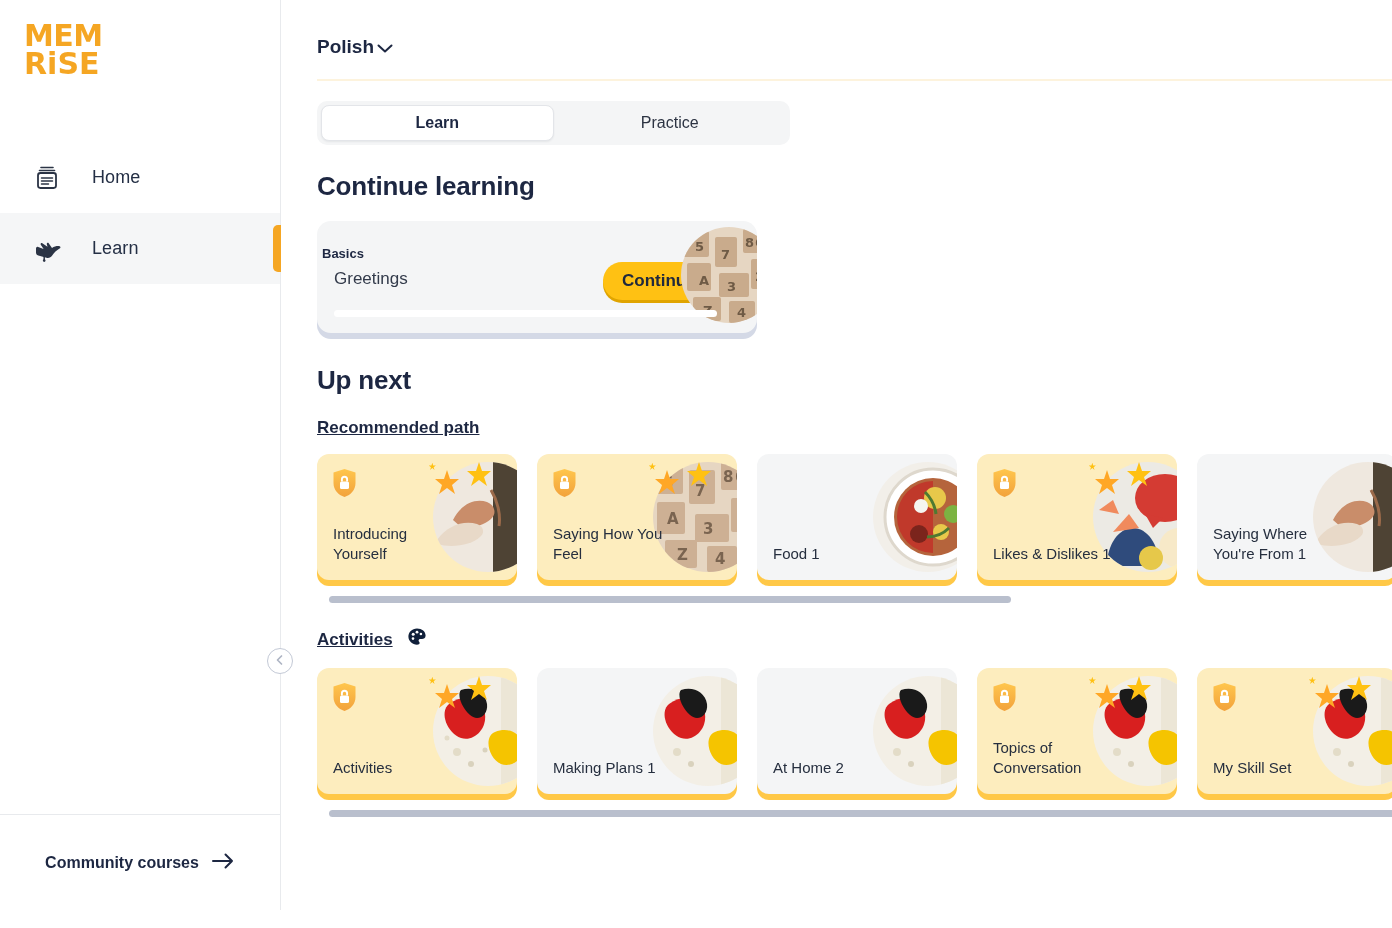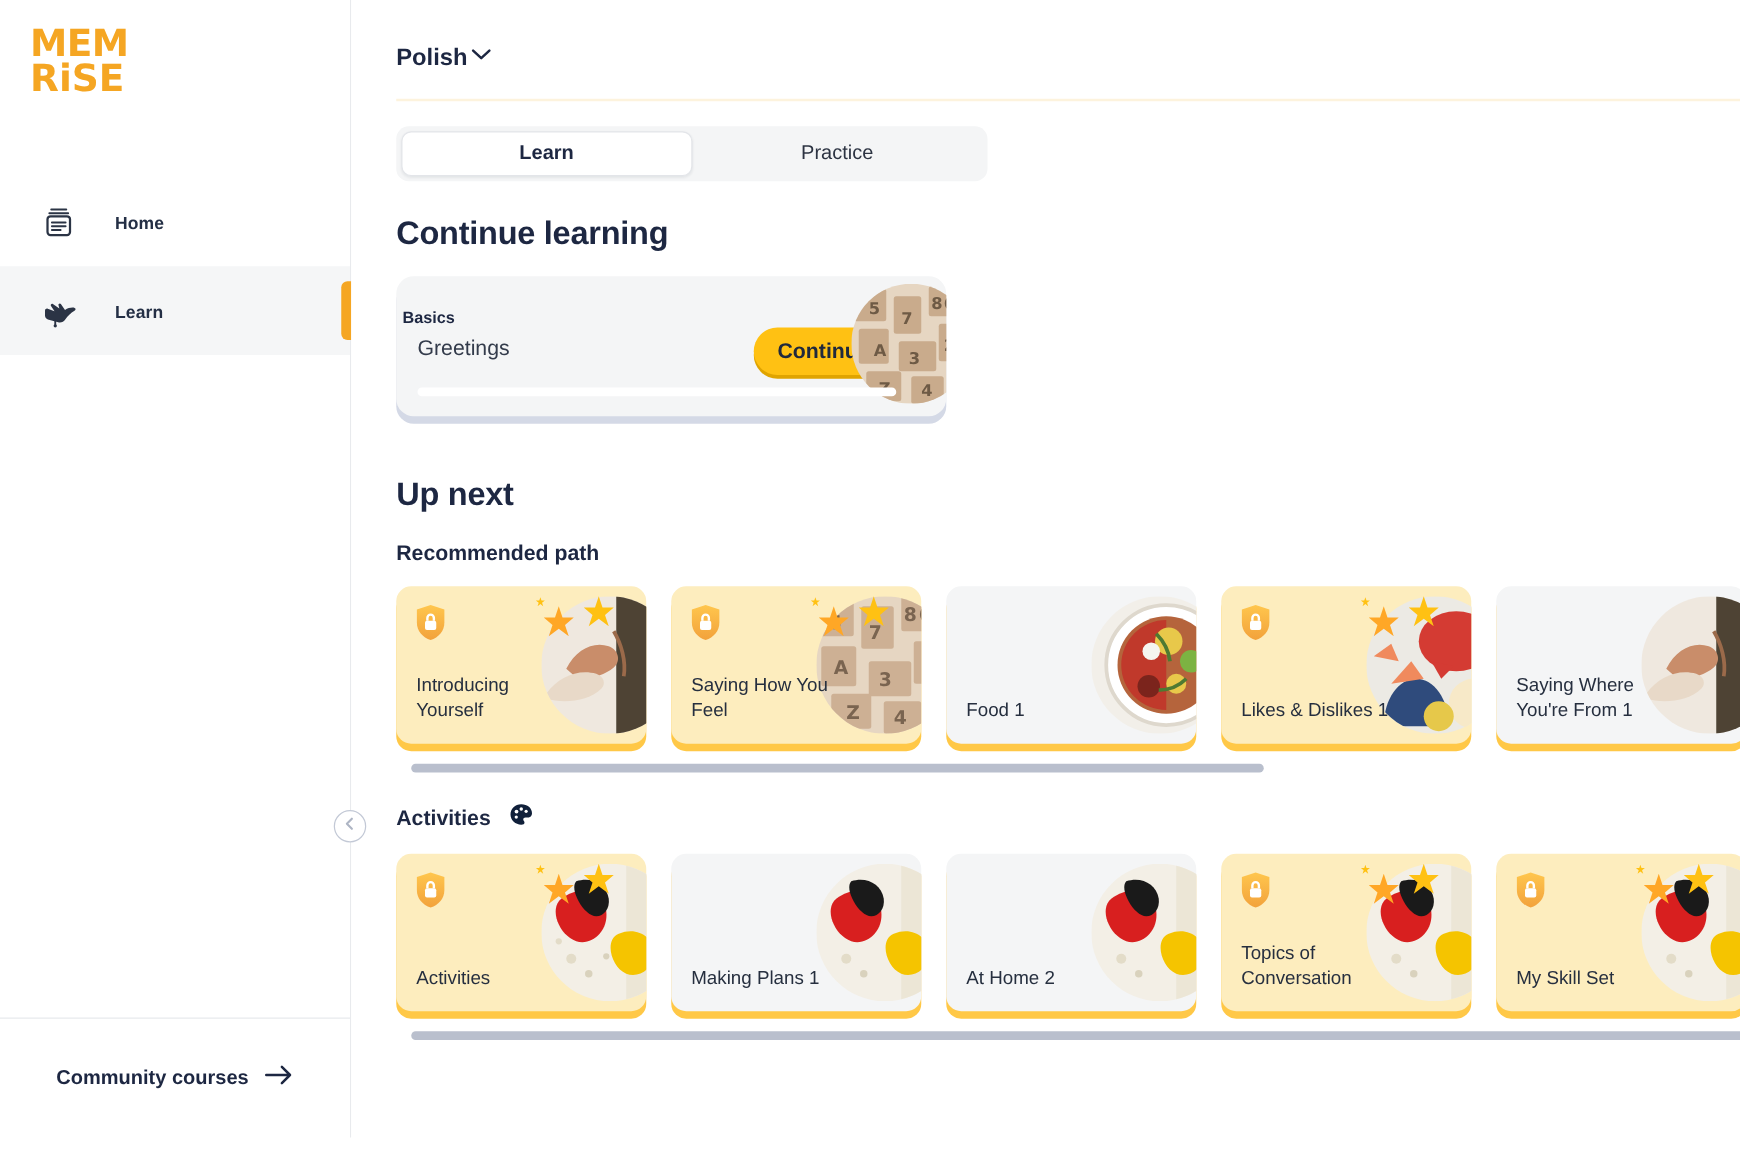--- a/index.html
+++ b/index.html
@@ -34,21 +34,21 @@
     gap: 26px; padding-left: 28px; position: relative;
     cursor: pointer; color: #2b3445;
   }
   .nav-item.active { background: #f5f6f7; }
   .nav-item.active::after {
     content: ""; position: absolute; right: -1px; top: 12px;
     width: 8px; height: 47px; background: #F5A623;
     border-radius: 5px 0 0 5px;
   }
   .nav-icon { width: 38px; height: 34px; display: flex; align-items: center; justify-content: center; flex: 0 0 38px; }
-  .nav-label { font-size: 14px; font-weight: 700; color: #242f45; letter-spacing: 0.1px; }
+  .nav-label { font-size: 18px; font-weight: 400; color: #242f45; letter-spacing: 0.1px; }
 
   .sidebar-spacer { flex: 1 1 auto; }
   .community {
     border-top: 1px solid #e8eaed;
     height: 96px; display: flex; align-items: center; justify-content: center;
     gap: 12px; cursor: pointer;
   }
   .community-label { font-size: 16px; font-weight: 700; color: #1d2742; }
 
   .collapse-btn {
@@ -57,21 +57,21 @@
     background: #ffffff; border: 1.6px solid #c3c9d6;
     display: flex; align-items: center; justify-content: center;
     cursor: pointer; z-index: 20;
   }
 
   
   .main {
     flex: 1 1 auto; height: 928px; position: relative;
     overflow: hidden; background: #ffffff;
   }
-  .lang-row { padding: 36px 0 0 36px; display: flex; align-items: flex-start; gap: 2px; cursor: pointer; width: max-content; }
+  .lang-row { padding: 36px 0 0 36px; display: flex; align-items: flex-end; gap: 2px; cursor: pointer; width: max-content; }
   .lang-name { font-size: 19px; font-weight: 700; color: #1d2742; }
 
   .top-divider { margin: 21px 0 0 36px; height: 2px; background: #fdf3dd; }
 
   .tabs {
     margin: 20px 0 0 36px; width: 473px; height: 44px;
     background: #f4f5f6; border-radius: 10px;
     display: flex; align-items: center; padding: 4px;
   }
   .tab {
@@ -79,21 +79,21 @@
     display: flex; align-items: center; justify-content: center;
     font-size: 16px; color: #2c3342; cursor: pointer;
   }
   .tab.active {
     background: #ffffff; font-weight: 700; color: #1d2742;
     border: 1px solid #e3e5e9;
     box-shadow: 0 1px 2px rgba(30,40,60,0.07);
   }
 
   .section-title { margin: 26px 0 0 36px; font-size: 26px; font-weight: 700; color: #1d2742; letter-spacing: -0.2px; }
-  .section-title.upnext { margin-top: 47px; }
+  .section-title.upnext { margin-top: 32px; }
 
   
   .continue-card {
     margin: 19px 0 0 36px; width: 440px; height: 112px;
     background: #f4f5f6; border-radius: 14px;
     box-shadow: 0 6px 0 #d4d9e6;
     position: relative; overflow: hidden; cursor: pointer;
   }
   .cc-kicker { position: absolute; left: 5px; top: 25px; font-size: 13px; font-weight: 700; color: #1d2742; }
   .cc-title { position: absolute; left: 17px; top: 48px; font-size: 17px; color: #333b4b; }
@@ -110,21 +110,21 @@
     overflow: hidden;
   }
   .cc-progress {
     position: absolute; left: 17px; right: 40px; bottom: 16px;
     height: 7px; background: #ffffff; border-radius: 4px;
   }
   .cc-progress-fill { height: 100%; background: #FFC113; border-radius: 4px; }
 
   .sub-head {
     margin: 22px 0 0 36px; font-size: 17px; font-weight: 700; color: #1d2742;
-    display: flex; align-items: center; gap: 14px;
+    display: flex; align-items: center; gap: 14px; text-decoration: underline;
   }
   .sub-head.activities { margin-top: 24px; }
 
   
   .row-wrap { margin-left: 36px; position: relative; }
   .card-row { display: flex; gap: 20px; margin-top: 16px; }
   .course-card {
     flex: 0 0 200px; width: 200px; height: 126px;
     border-radius: 12px; position: relative; overflow: hidden;
     cursor: pointer; box-shadow: 0 6px 0 #FFC847;

